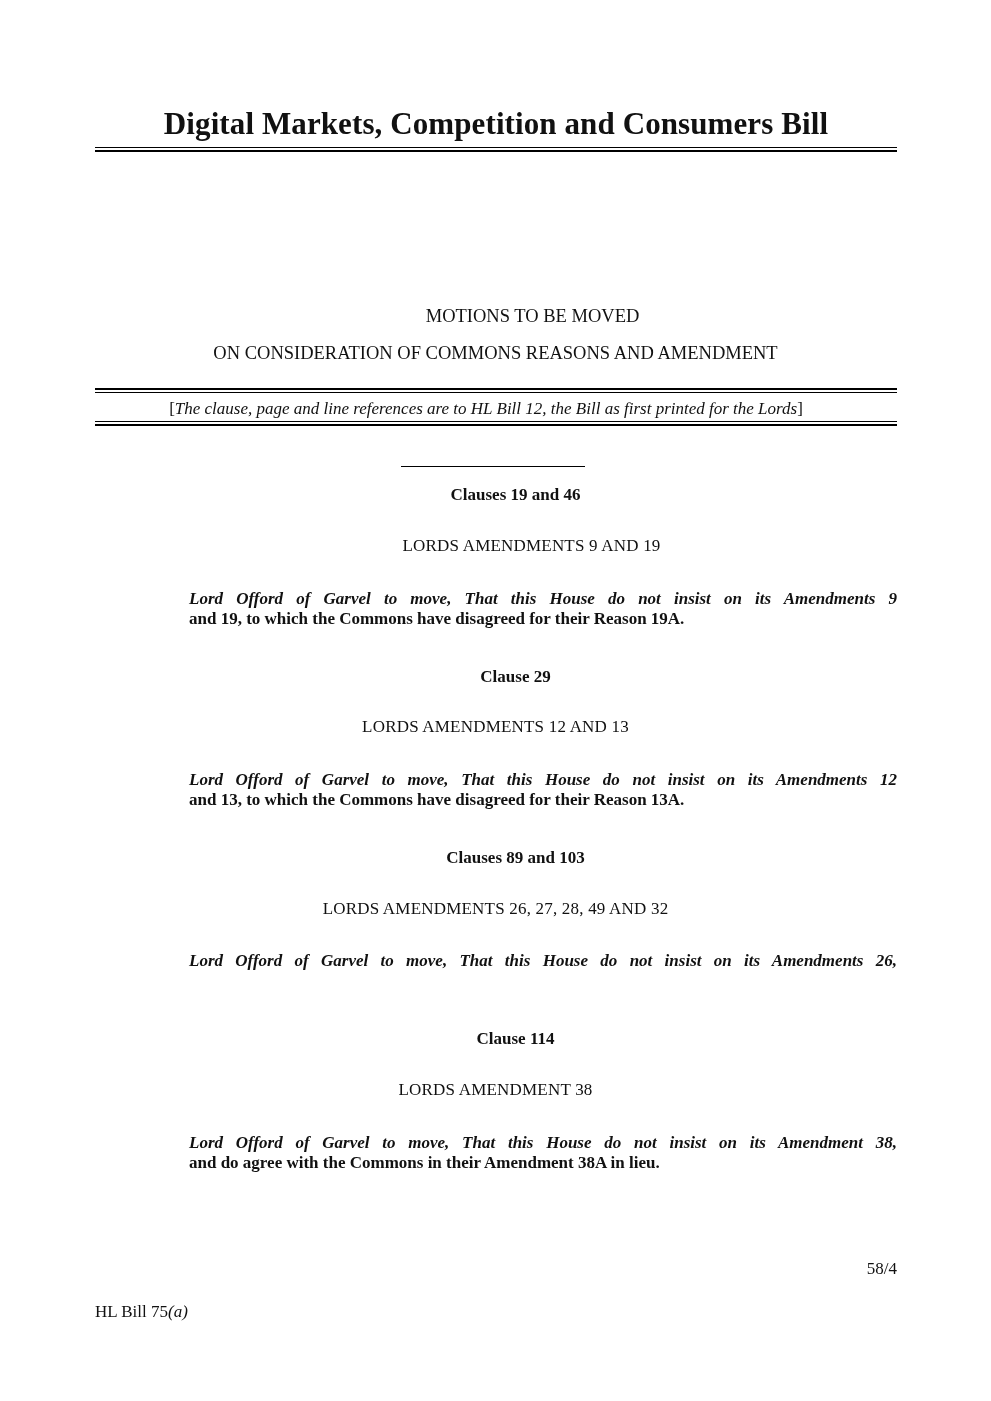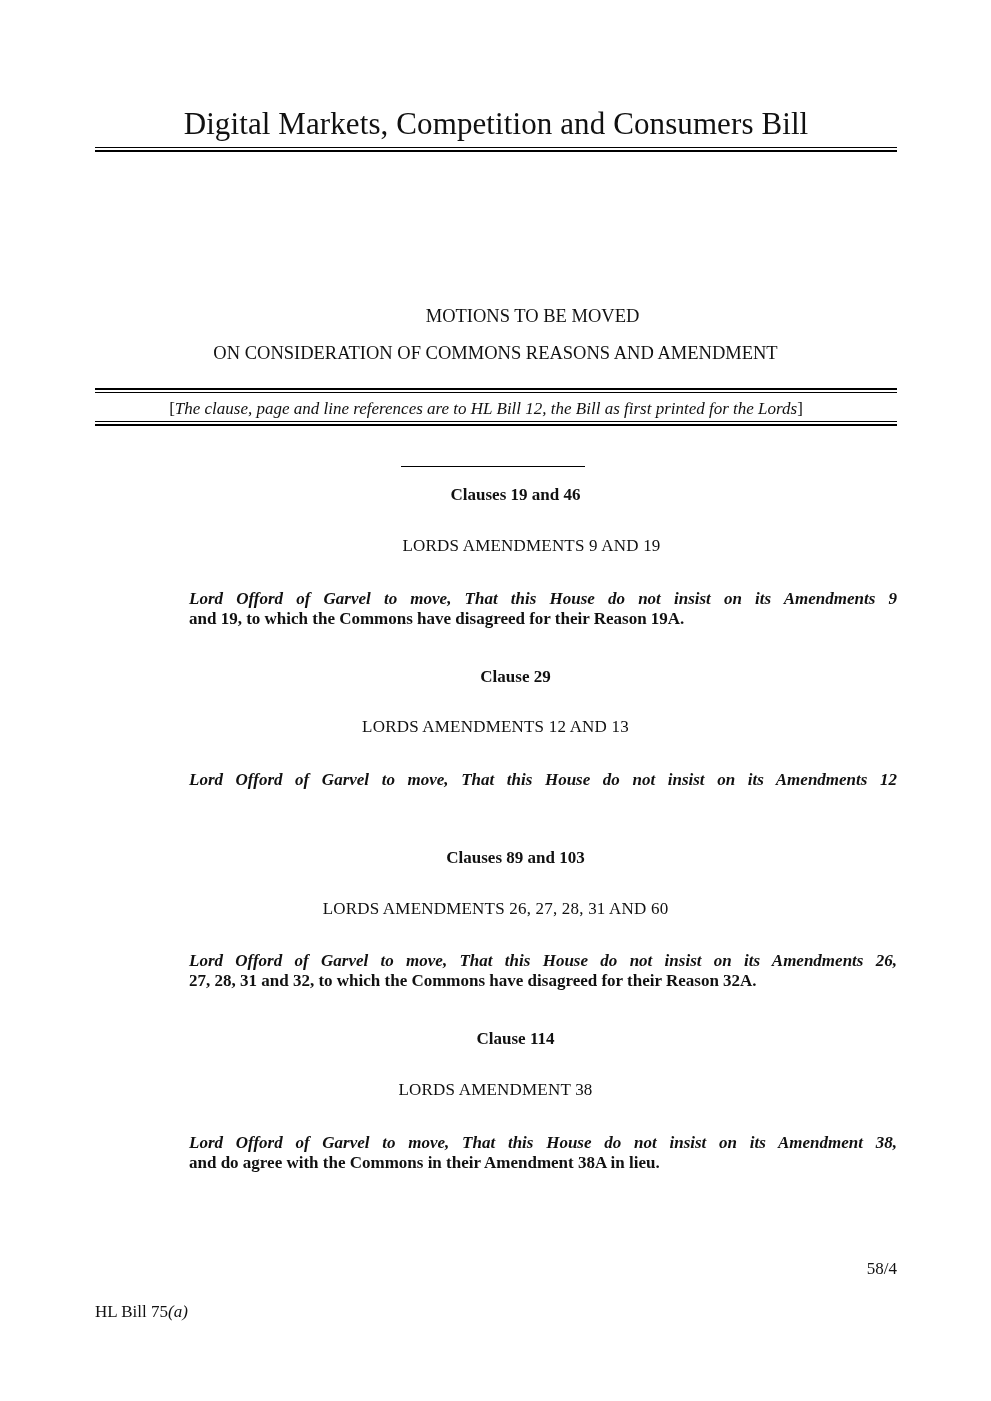--- a/index.html
+++ b/index.html
@@ -2,21 +2,21 @@
 <html><head>
 <meta charset="utf-8">
 <style>
   html, body { margin: 0; padding: 0; background: #ffffff; }
   body {
     width: 991px; height: 1401px; position: relative; overflow: hidden;
     font-family: "Liberation Serif", "DejaVu Serif", serif; color: #111;
   }
   .title {
     position: absolute; left: 95px; width: 802px; top: 106px;
-    text-align: center; font-size: 31px; font-weight: normal; letter-spacing: 0.1px;
+    text-align: center; font-size: 31px; font-weight: bold; letter-spacing: 0.1px;
   }
   .dbl-rule {
     position: absolute; left: 95px; width: 802px;
   }
   .dbl-rule .thin { height: 1px; background: #000; }
   .dbl-rule .gap { height: 2px; }
   .dbl-rule .thick { height: 2px; background: #000; }
   .center-line {
     position: absolute; left: 0; width: 991px; text-align: center; font-size: 18.5px;
   }
@@ -78,27 +78,27 @@
 <div class="amend" style="top:536px;padding-left:36px;">LORDS AMENDMENTS 9 AND 19</div>
 <div class="motion" style="top:589px;">
   <span class="l1">Lord Offord of Garvel to move, That this House do not insist on its Amendments 9</span>
   <span class="l2">and 19, to which the Commons have disagreed for their Reason 19A.</span>
 </div>
 
 <div class="heading" style="top:667px;">Clause 29</div>
 <div class="amend" style="top:717px;">LORDS AMENDMENTS 12 AND 13</div>
 <div class="motion" style="top:770px;">
   <span class="l1">Lord Offord of Garvel to move, That this House do not insist on its Amendments 12</span>
+  <span class="l2">and 13, to which the Commons have disagreed for their Reason 13A.</span>
 </div>
 
 <div class="heading" style="top:848px;">Clauses 89 and 103</div>
-<div class="amend" style="top:899px;">LORDS AMENDMENTS 26, 27, 28, 31 AND 60</div>
+<div class="amend" style="top:899px;">LORDS AMENDMENTS 26, 27, 28, 49 AND 32</div>
 <div class="motion" style="top:951px;">
   <span class="l1">Lord Offord of Garvel to move, That this House do not insist on its Amendments 26,</span>
-  <span class="l2">27, 28, 31 and 32, to which the Commons have disagreed for their Reason 32A.</span>
 </div>
 
 <div class="heading" style="top:1029px;">Clause 114</div>
 <div class="amend" style="top:1080px;">LORDS AMENDMENT 38</div>
 <div class="motion" style="top:1133px;">
   <span class="l1">Lord Offord of Garvel to move, That this House do not insist on its Amendment 38,</span>
   <span class="l2">and do agree with the Commons in their Amendment 38A in lieu.</span>
 </div>
 
 <div class="footer-left">

